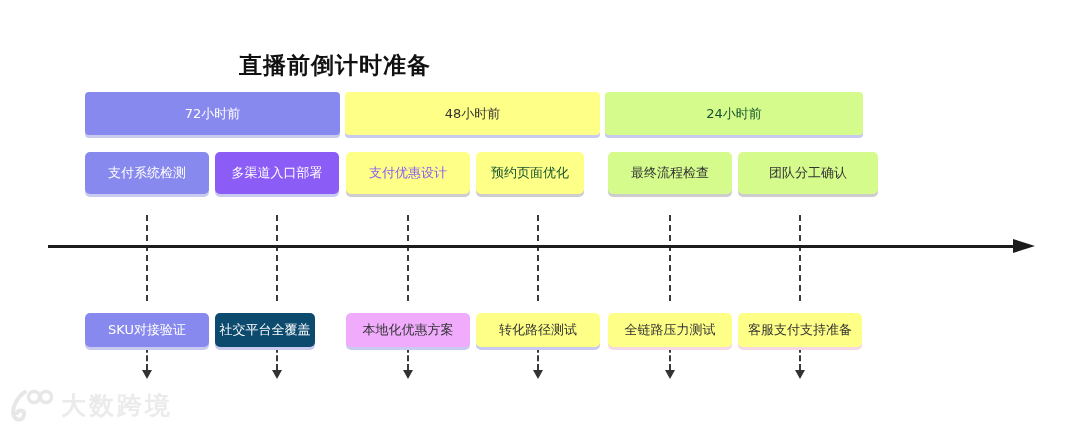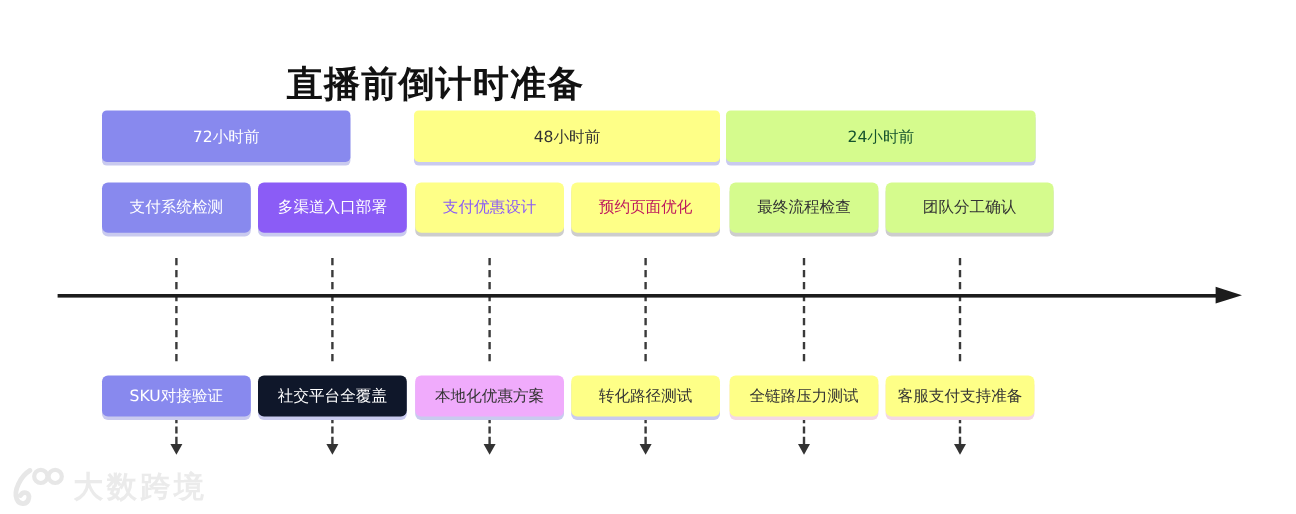--- a/index.html
+++ b/index.html
@@ -2,21 +2,21 @@
 <html><head>
 <meta charset="utf-8">
 <style>
   html,body{margin:0;padding:0;background:#ffffff;}
   .canvas{
     position:relative;width:1080px;height:428px;background:#ffffff;overflow:hidden;
     font-family:"DejaVu Sans","Liberation Sans",sans-serif;
   }
   .page-title{
     position:absolute;left:239px;top:50px;
-    font-size:30px;font-weight:bold;color:#111;letter-spacing:1px;white-space:nowrap;
+    font-size:23px;font-weight:bold;color:#111;letter-spacing:1px;white-space:nowrap;
   }
   .phase-bar{
     position:absolute;top:92px;height:43px;border-radius:4px;
     display:flex;align-items:center;justify-content:center;
     font-size:13px;box-shadow:0 3px 0 0 #c9caef;
   }
   .task-box{
     position:absolute;border-radius:5px;
     display:flex;align-items:center;justify-content:center;
     font-size:13px;white-space:nowrap;
@@ -43,44 +43,44 @@
   }
 </style>
 </head>
 <body>
 
 <div class="canvas">
 
   <div class="page-title">直播前倒计时准备</div>
 
   <div>
-      <div class="phase-bar" style="left: 85px; width: 207px; background: rgb(136, 137, 238); color: rgb(255, 255, 255);">72小时前</div>
+      <div class="phase-bar" style="left: 85px; width: 255px; background: rgb(136, 137, 238); color: rgb(255, 255, 255);">72小时前</div>
       <div class="phase-bar" style="left: 345px; width: 255px; background: rgb(254, 255, 135); color: rgb(51, 51, 51);">48小时前</div>
       <div class="phase-bar" style="left: 605px; width: 258px; background: rgb(213, 251, 141); color: #14532d;">24小时前</div>
     </div>
   <div>
       <div class="dash" style="left: 146px; top: 215px; height: 86px;"></div>
       <div class="dash" style="left: 146px; top: 338px; height: 32px;"></div>
       <div class="dash-arrow" style="left: 142px; top: 370px;"></div>
       <div class="task-box task-top" style="left: 85px; width: 124px; background: rgb(136, 137, 238); color: rgb(255, 255, 255); box-shadow: rgb(201, 202, 239) 0px 3px 0px 0px;">支付系统检测</div>
       <div class="task-box task-bottom" style="left: 85px; width: 124px; background: rgb(136, 137, 238); color: rgb(255, 255, 255); box-shadow: rgb(201, 202, 239) 0px 3px 0px 0px;">SKU对接验证</div>
       <div class="dash" style="left: 276px; top: 215px; height: 86px;"></div>
       <div class="dash" style="left: 276px; top: 338px; height: 32px;"></div>
       <div class="dash-arrow" style="left: 272px; top: 370px;"></div>
       <div class="task-box task-top" style="left: 215px; width: 124px; background: #8b5cf6; color: rgb(255, 255, 255); box-shadow: rgb(201, 202, 239) 0px 3px 0px 0px;">多渠道入口部署</div>
-      <div class="task-box task-bottom" style="left: 215px; width: 124px; background: #0f172a; color: rgb(255, 255, 255); box-shadow: rgb(201, 202, 239) 0px 3px 0px 0px;">社交平台全覆盖</div>
+      <div class="task-box task-bottom" style="left: 215px; width: 100px; background: #0c4a6e; color: rgb(255, 255, 255); box-shadow: rgb(201, 202, 239) 0px 3px 0px 0px;">社交平台全覆盖</div>
       <div class="dash" style="left: 407px; top: 215px; height: 86px;"></div>
       <div class="dash" style="left: 407px; top: 338px; height: 32px;"></div>
       <div class="dash-arrow" style="left: 403px; top: 370px;"></div>
       <div class="task-box task-top" style="left: 346px; width: 124px; background: rgb(254, 255, 135); color: #8b5cf6; box-shadow: rgb(205, 205, 205) 0px 3px 0px 0px;">支付优惠设计</div>
       <div class="task-box task-bottom" style="left: 346px; width: 124px; background: #f0abfc; color: rgb(51, 51, 51); box-shadow: rgb(201, 202, 239) 0px 3px 0px 0px;">本地化优惠方案</div>
       <div class="dash" style="left: 537px; top: 215px; height: 86px;"></div>
       <div class="dash" style="left: 537px; top: 338px; height: 32px;"></div>
       <div class="dash-arrow" style="left: 533px; top: 370px;"></div>
-      <div class="task-box task-top" style="left: 476px; width: 124px; background: rgb(254, 255, 135); color: #be185d; box-shadow: rgb(205, 205, 205) 0px 3px 0px 0px;">预约页面优化</div>
+      <div class="task-box task-top" style="left: 476px; width: 108px; background: rgb(254, 255, 135); color: #14532d; box-shadow: rgb(205, 205, 205) 0px 3px 0px 0px;">预约页面优化</div>
       <div class="task-box task-bottom" style="left: 476px; width: 124px; background: rgb(254, 255, 135); color: rgb(51, 51, 51); box-shadow: rgb(201, 202, 239) 0px 3px 0px 0px;">转化路径测试</div>
       <div class="dash" style="left: 669px; top: 215px; height: 86px;"></div>
       <div class="dash" style="left: 669px; top: 338px; height: 32px;"></div>
       <div class="dash-arrow" style="left: 665px; top: 370px;"></div>
       <div class="task-box task-top" style="left: 608px; width: 124px; background: rgb(213, 251, 141); color: rgb(51, 51, 51); box-shadow: rgb(205, 205, 205) 0px 3px 0px 0px;">最终流程检查</div>
       <div class="task-box task-bottom" style="left: 608px; width: 124px; background: rgb(254, 255, 135); color: rgb(51, 51, 51); box-shadow: rgb(244, 216, 228) 0px 3px 0px 0px;">全链路压力测试</div>
       <div class="dash" style="left: 799px; top: 215px; height: 86px;"></div>
       <div class="dash" style="left: 799px; top: 338px; height: 32px;"></div>
       <div class="dash-arrow" style="left: 795px; top: 370px;"></div>
       <div class="task-box task-top" style="left: 738px; width: 140px; background: rgb(213, 251, 141); color: rgb(51, 51, 51); box-shadow: rgb(205, 205, 205) 0px 3px 0px 0px;">团队分工确认</div>

